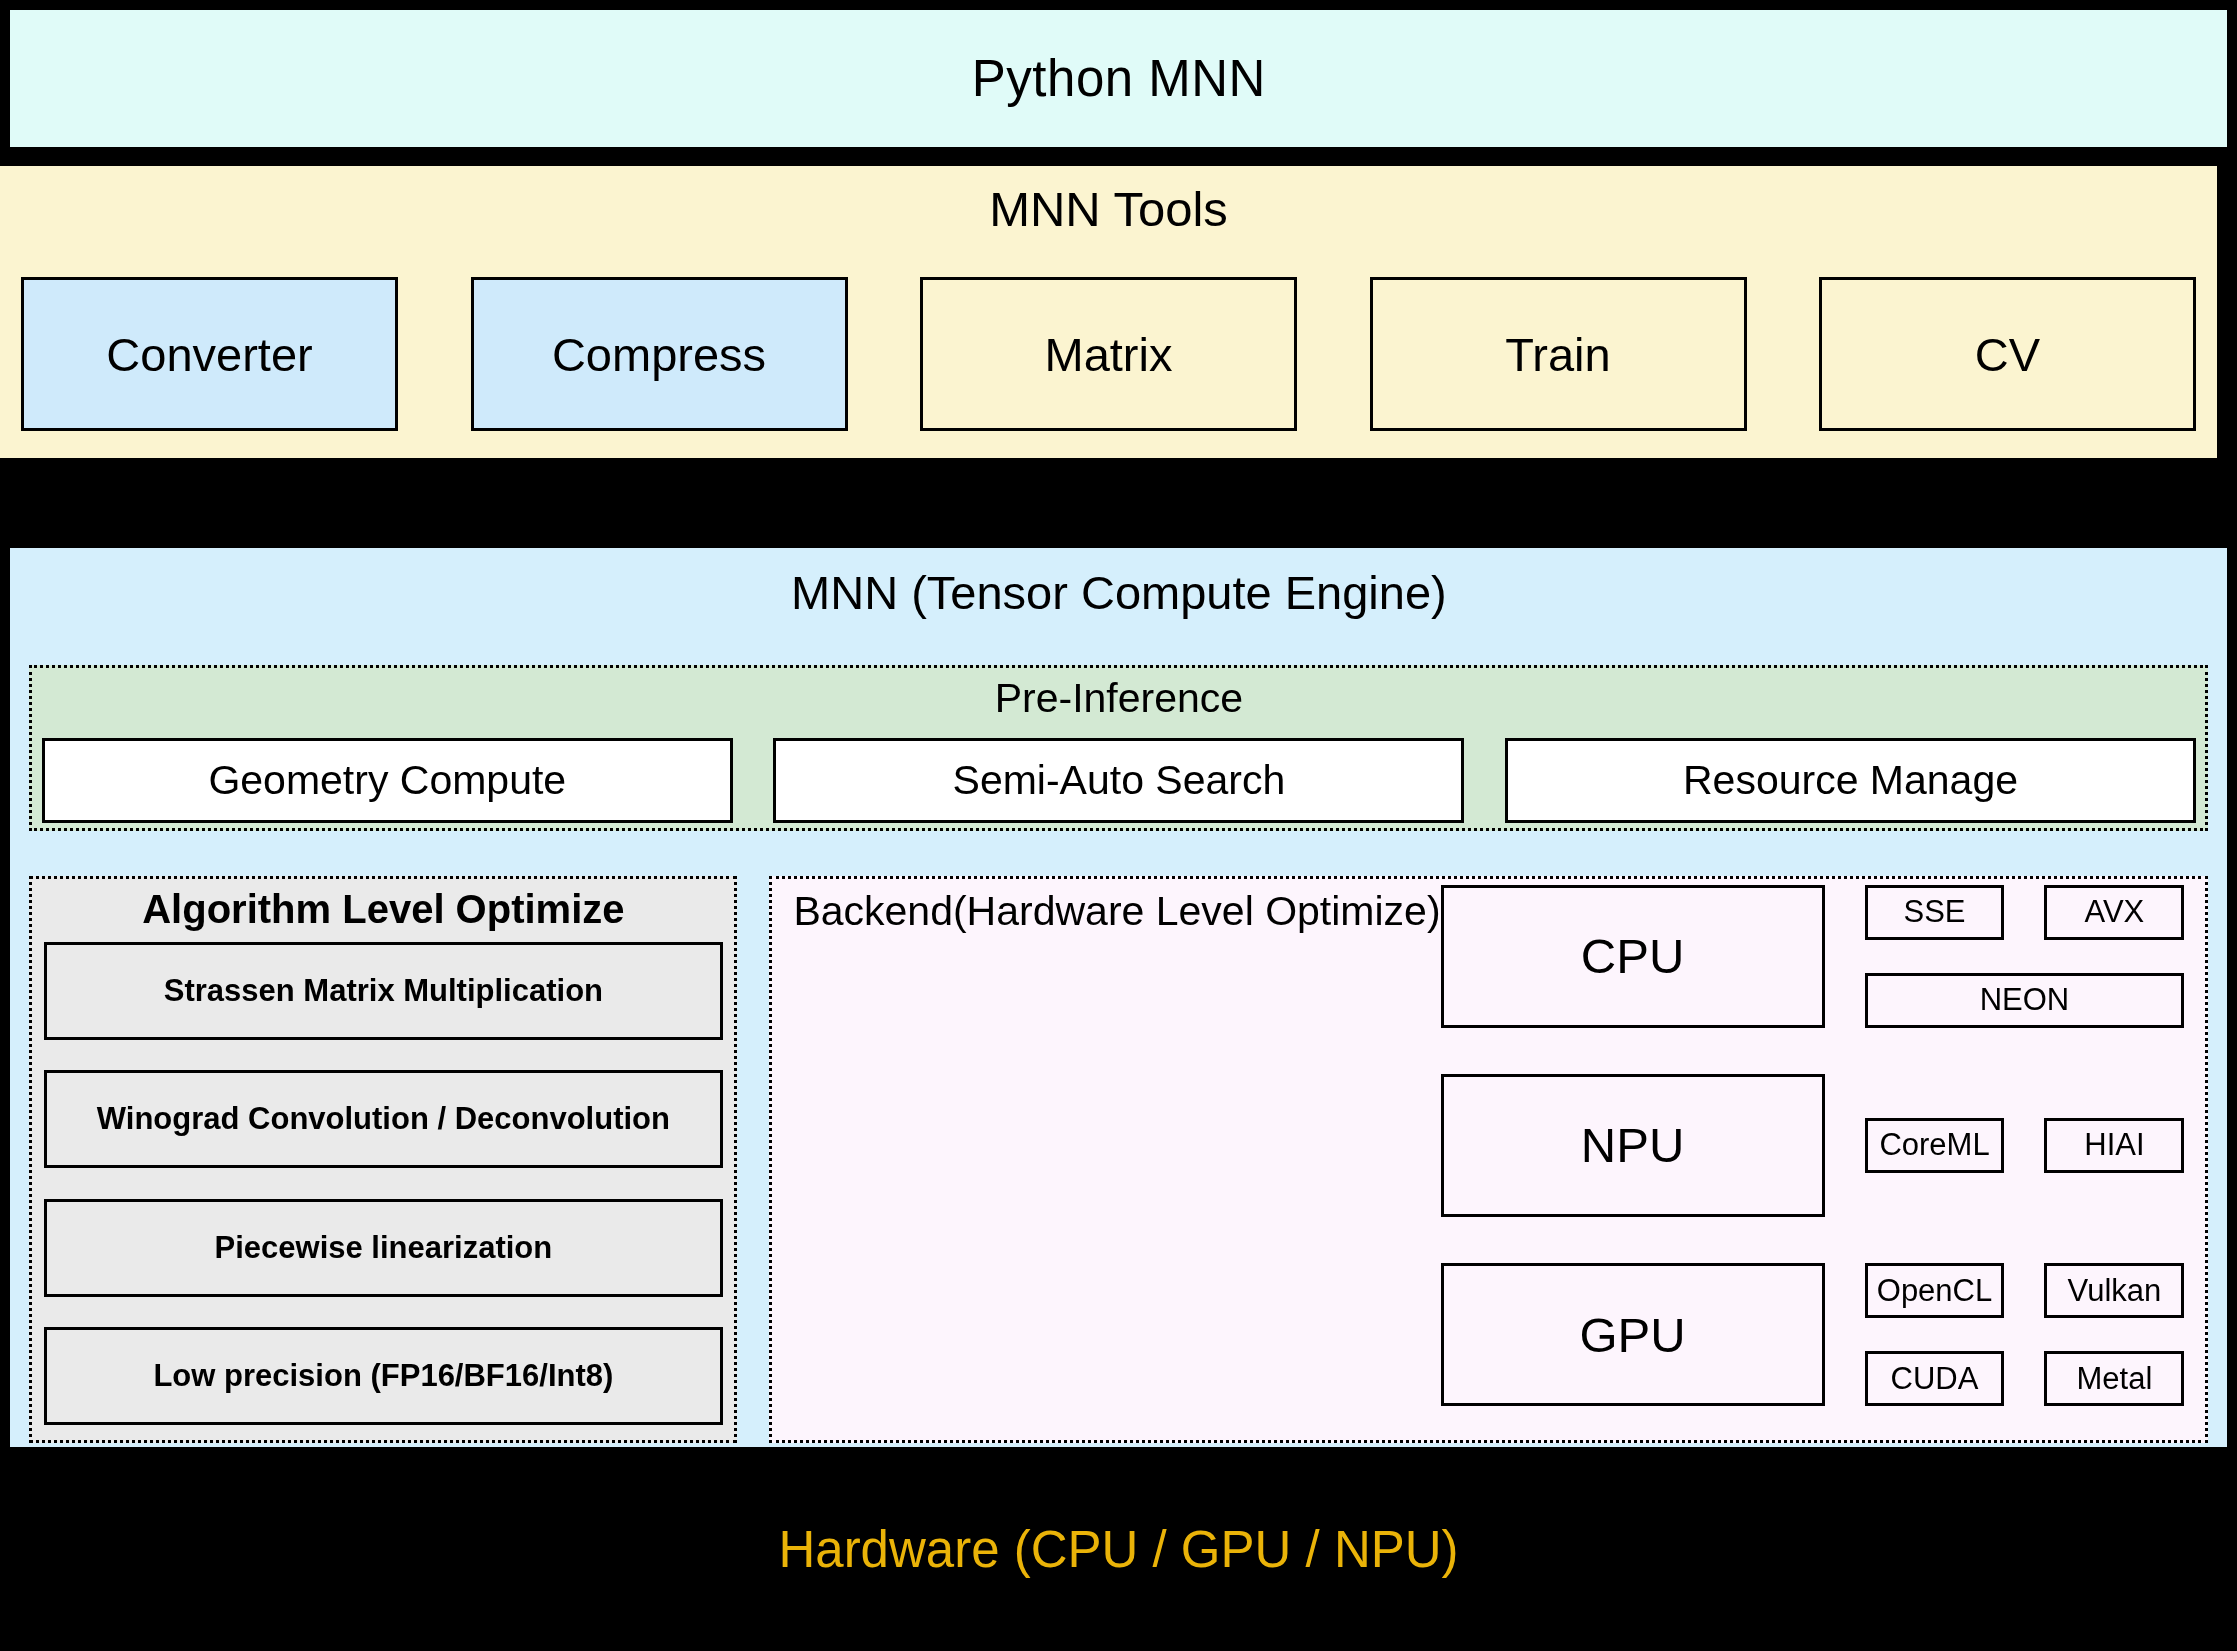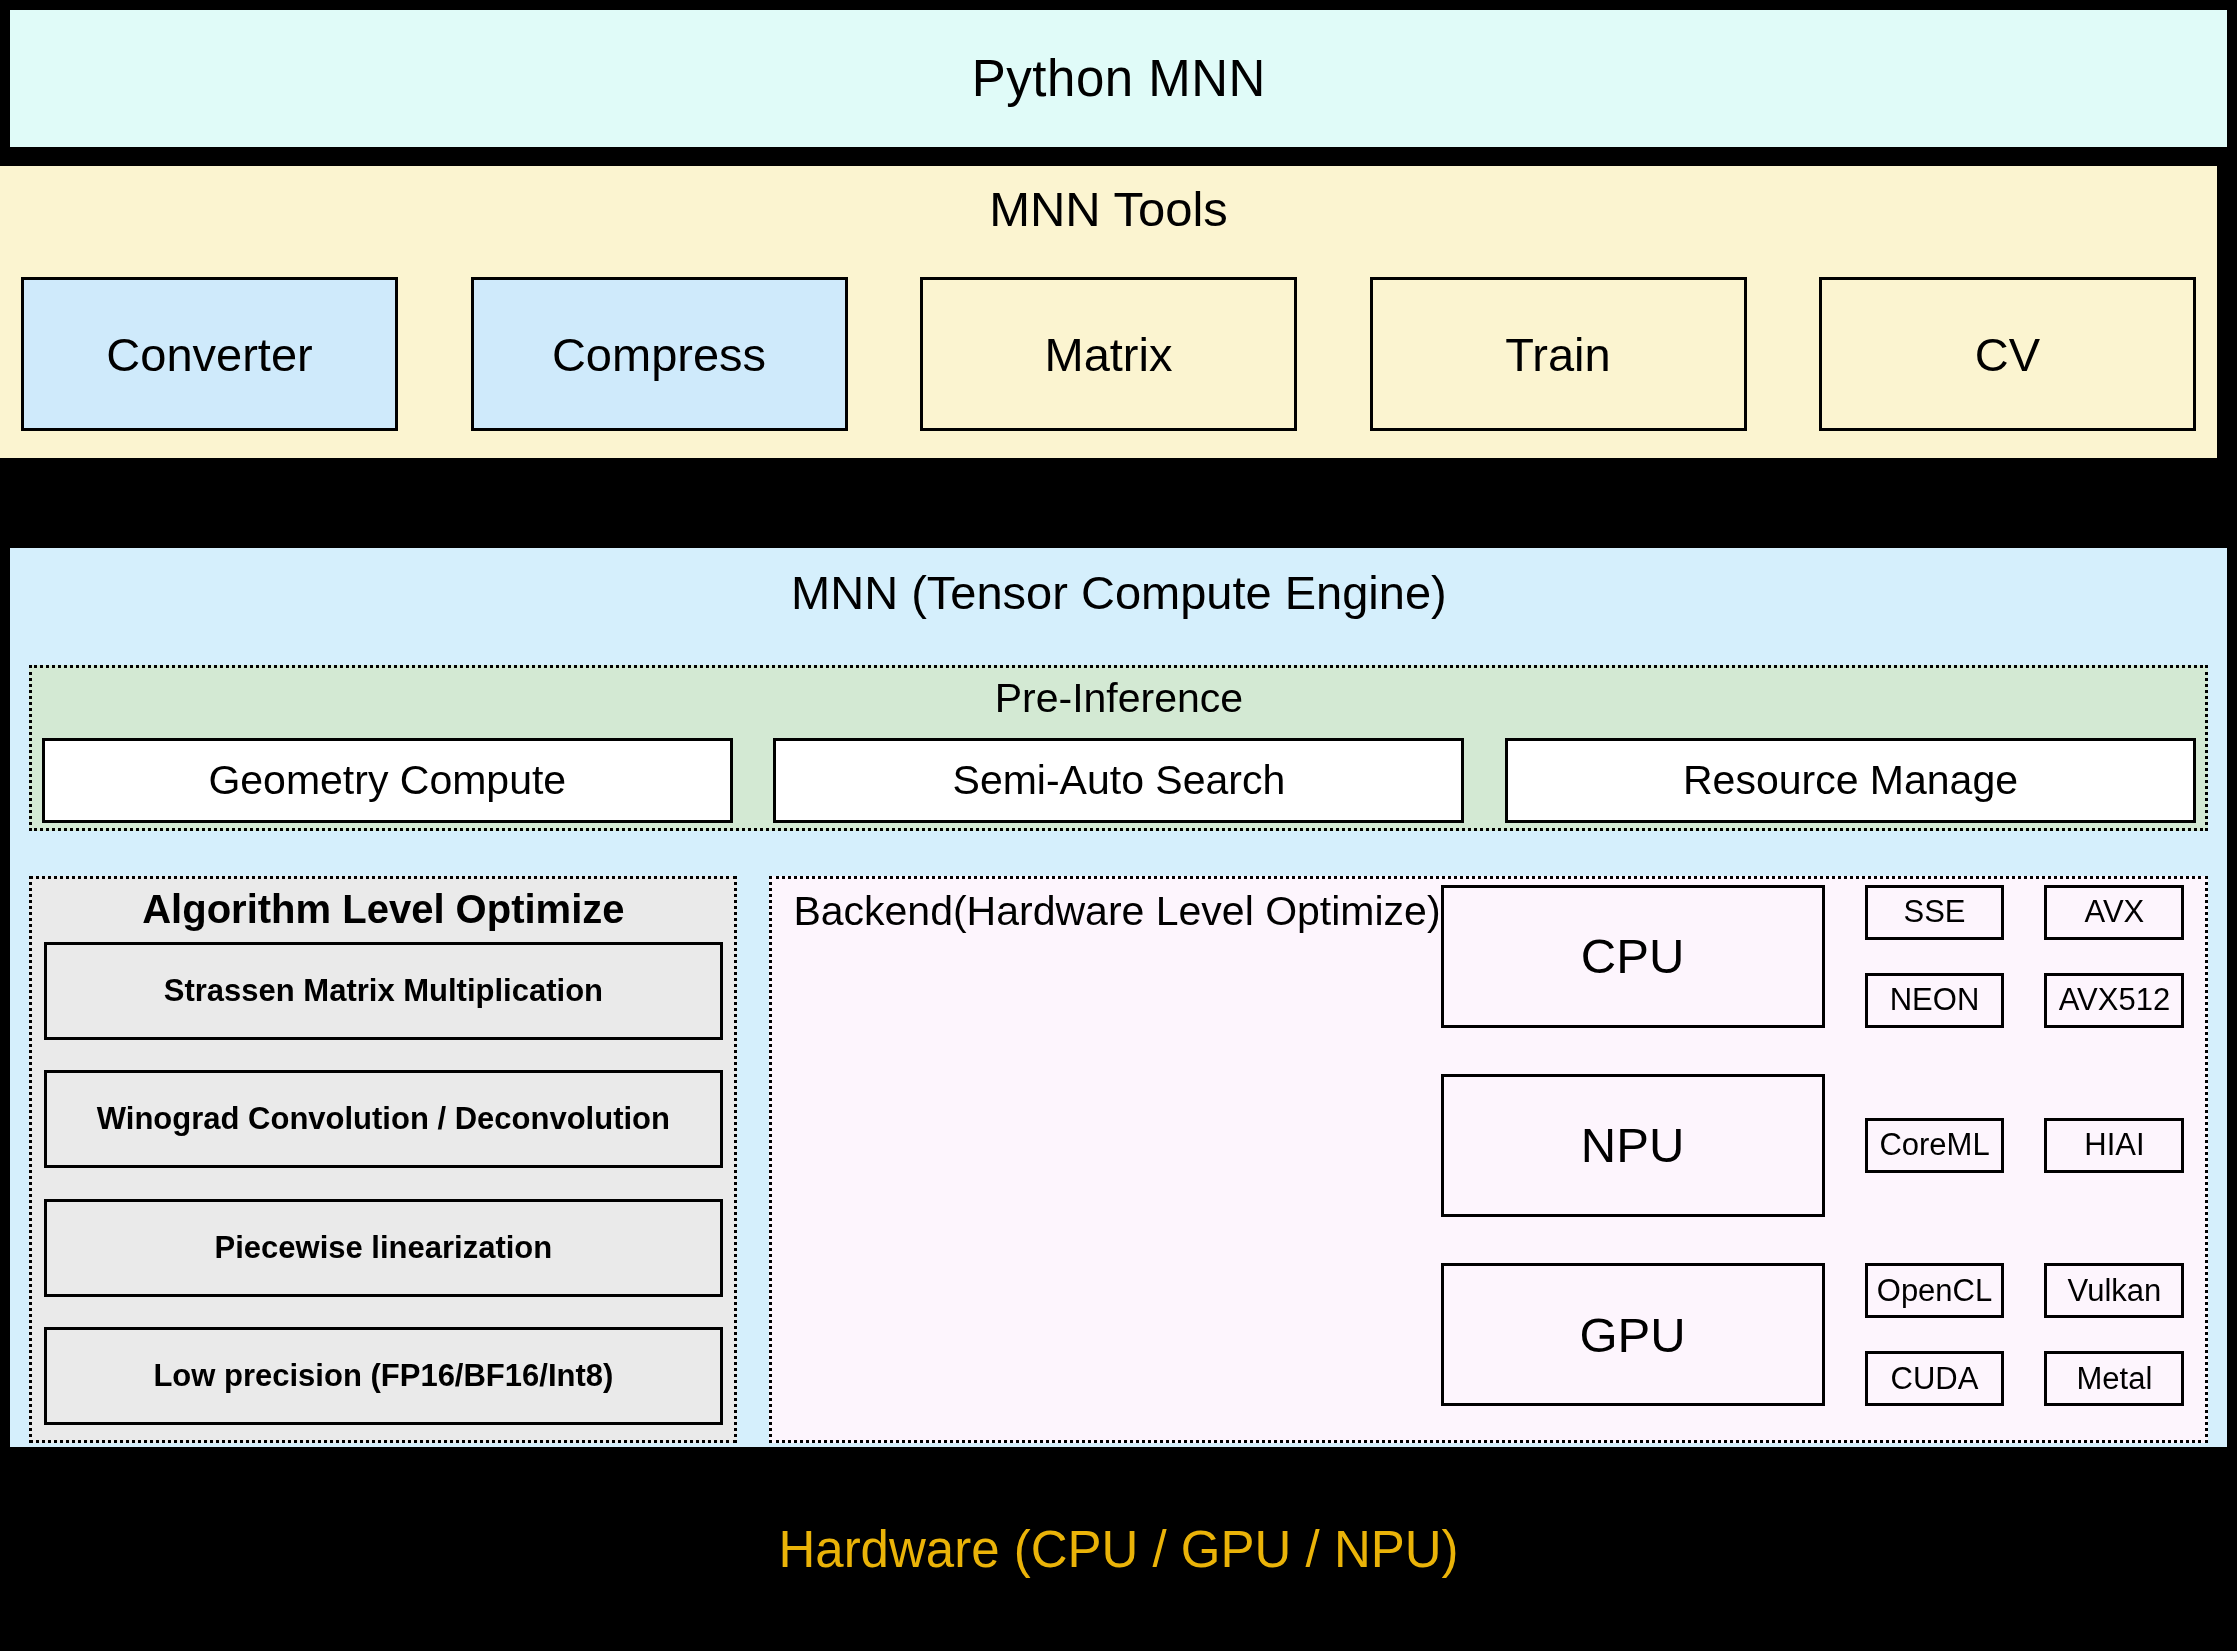--- a/index.html
+++ b/index.html
@@ -358,23 +358,20 @@
                   <span>SSE</span>
                 </div>
                 <div class="backend-chip">
                   <span>AVX</span>
                 </div>
               </div>
               <div class="backend-pairrow">
                 <div class="backend-chip">
                   <span>NEON</span>
                 </div>
-                <div class="backend-chip">
-                  <span>AVX512</span>
-                </div>
               </div>
             </div>
           </div>
 
           <div class="backend-row row-npu">
             <div class="backend-unit">
               <span>NPU</span>
             </div>
             <div class="backend-cols">
               <div class="backend-pairrow">

